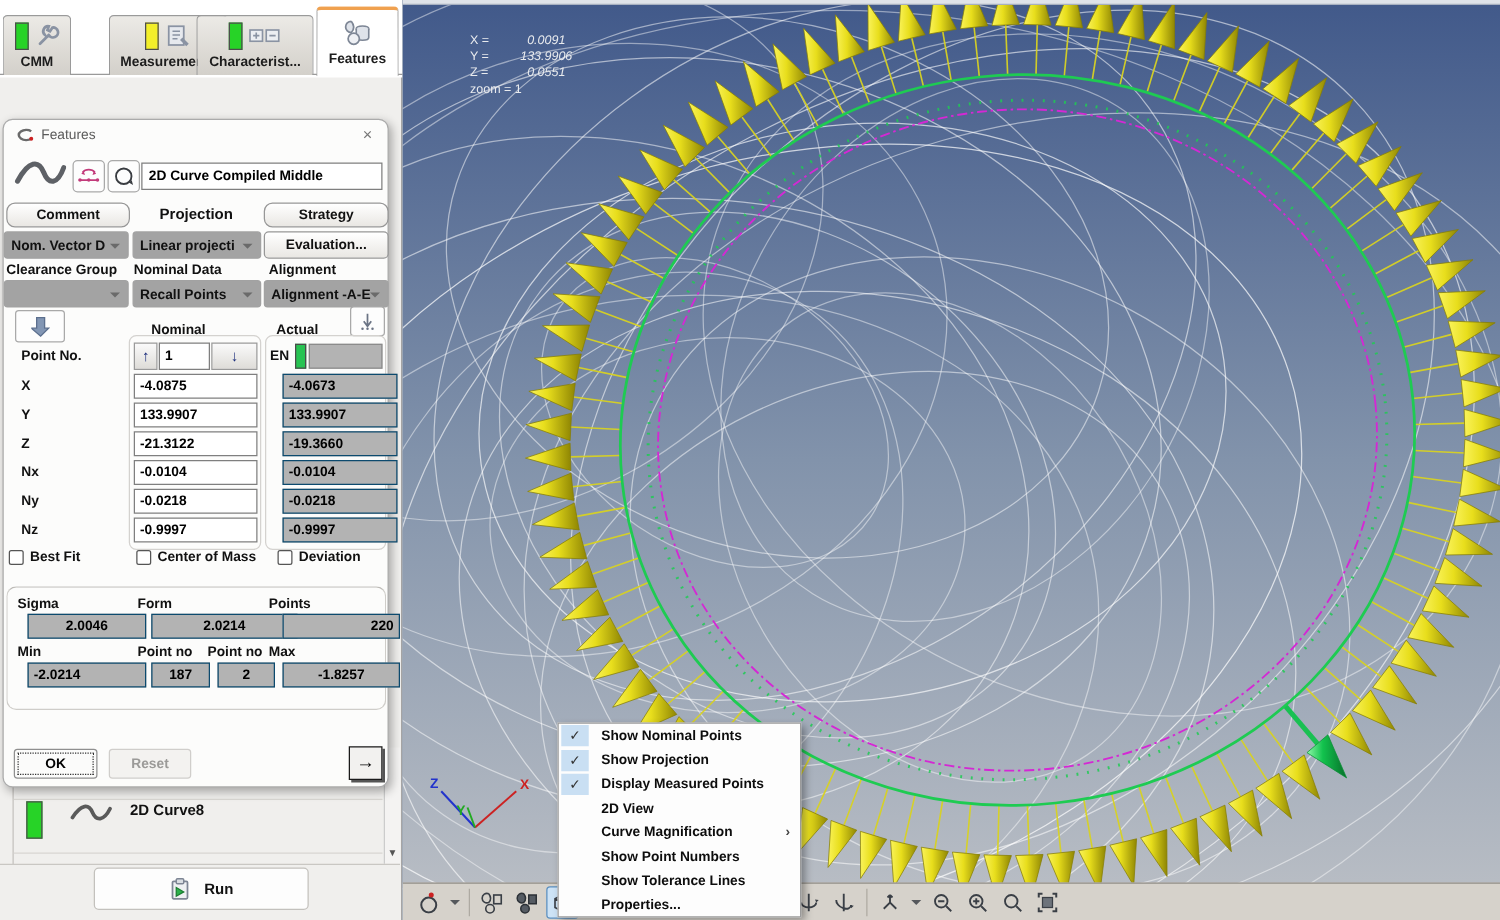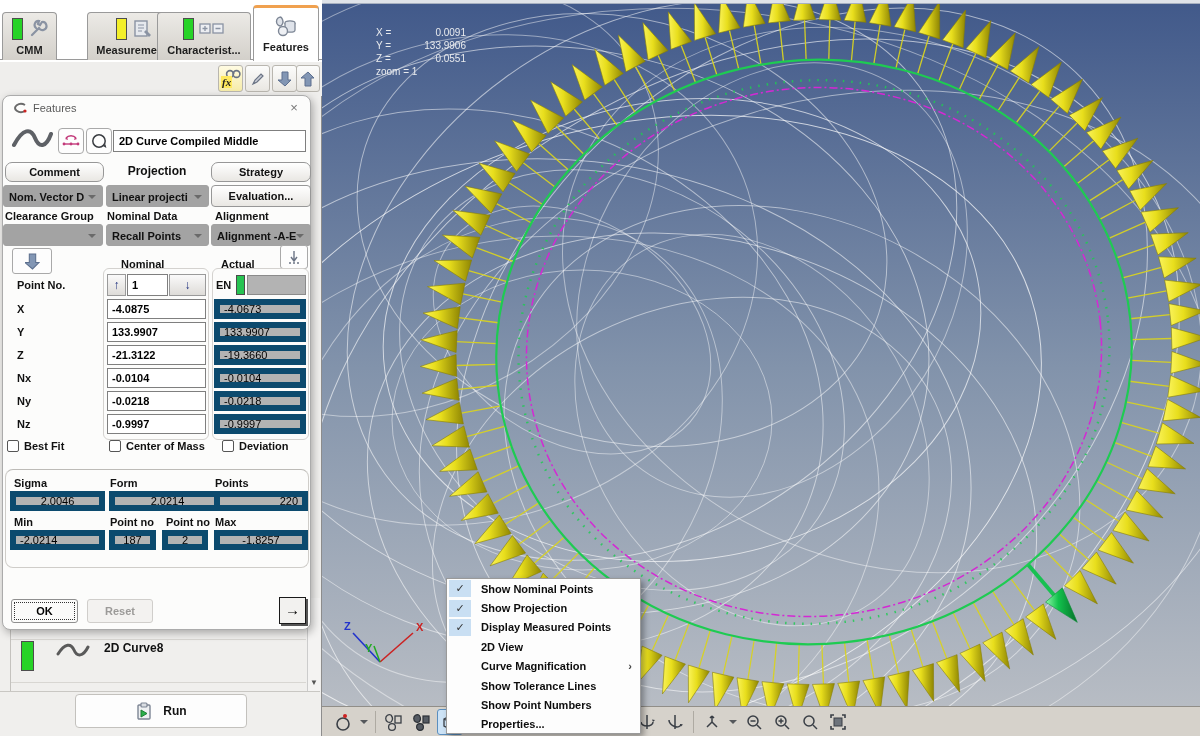--- a/index.html
+++ b/index.html
@@ -42,38 +42,38 @@
   .dlg-title .t { margin-left:6px; }
   .dlg-close { position:absolute; right:8px; top:4px; width:16px; height:16px; text-align:center; line-height:16px; color:#777; font-size:13px; cursor:pointer; }
   .bigcurve { position:absolute; left:8px; top:30px; }
   .sqbtn { position:absolute; width:26px; height:26px; background:#fdfdfd; border:1px solid #a9a9a9; border-radius:4px; display:flex; align-items:center; justify-content:center; cursor:pointer; }
   .name-field { position:absolute; left:110px; top:34px; width:193px; height:22px; border:1px solid #7f7f7f; background:#fff; font-size:11px; font-weight:bold; padding:0 5px; font-family:inherit; }
   .btn3d { background:linear-gradient(#ffffff,#e9e7e3); border:1px solid #979797; border-radius:7px; font-size:11px; font-weight:bold; color:#111; text-align:center; cursor:pointer; font-family:inherit; }
   .plainlabel { font-size:11px; font-weight:bold; color:#111; }
   .dd { position:absolute; height:22px; background:#a3a3a3; border:1px solid #a2a2a2; border-radius:3px; font-size:11px; font-weight:bold; color:#111; display:flex; align-items:flex-end; padding:3px 5px; cursor:pointer; }
   .dd::after { content:""; position:absolute; right:6px; top:9px; border-left:4px solid transparent; border-right:4px solid transparent; border-top:4px solid #6a6a6a; }
   .inbox { background:#fff; border:1px solid #7f7f7f; font-size:11px; font-weight:bold; color:#000; display:flex; align-items:center; padding:0 4px; }
-  .robox { background:#b3b3b3; border:6px solid #0c4a6e; font-size:11px; font-weight:normal; color:#000; display:flex; align-items:center; padding:0 4px; }
+  .robox { background:#b3b3b3; border:1px solid #0c4a6e; font-size:11px; font-weight:bold; color:#000; display:flex; align-items:center; padding:0 4px;margin-left:12px; }
   .grpframe { position:absolute; border:1px solid #d4d2cf; border-radius:6px; }
   .spinbtn { background:linear-gradient(#fafafa,#dedcd8); border:1px solid #9a9a9a; color:#1b2d7c; font-weight:bold; text-align:center; cursor:pointer; font-size:12px; line-height:20px; }
   .cbrow { position:absolute; display:flex; align-items:center; gap:5px; }
   .cbox { width:12px; height:12px; border:1px solid #555; border-radius:2px; background:#fff; cursor:pointer; }
   .statsbox { position:absolute; left:2px; top:373px; width:304px; height:99px; border:1px solid #cfcdc9; border-radius:8px; border-top:1px solid #bdbbb7; }
   .okbtn { position:absolute; left:8px; top:503px; width:67px; height:24px; background:#fbfbfa; border:1px solid #8f8f8f; border-radius:3px; outline:1px dotted #333; outline-offset:-4px; font-size:11px; font-weight:bold; cursor:pointer; font-family:inherit; }
   .resetbtn { position:absolute; left:84px; top:503px; width:66px; height:24px; background:#f3f2f0; border:1px solid #d0cecb; border-radius:3px; font-size:11px; font-weight:bold; color:#9b9a98; font-family:inherit; }
   .nextbtn { position:absolute; left:276px; top:501px; width:27px; height:27px; background:#f2f1ef; border:1.5px solid #1a1a1a; box-shadow:2px 2px 0 #555; font-size:15px; font-weight:bold; text-align:center; line-height:24px; cursor:pointer; }
 
   
   .viewport { position:absolute; left:322px; top:0; width:878px; height:736px; overflow:hidden; background:#8293ab; }
   .viewport svg.scene { position:absolute; left:0; top:0; }
   .topstrip { position:absolute; left:0; top:0; width:878px; height:4px; background:#dfe3e9; border-bottom:1px solid #a7b0c0; z-index:2; }
   .readout { position:absolute; left:54px; top:26px; color:#e9ebee; font-size:10px; line-height:13px; z-index:2; }
   .readout .ln { display:flex; }
   .readout .ll { width:32px; }
-  .readout .lv { width:58px; text-align:right; }
+  .readout .lv { width:58px; text-align:center;font-style:italic; }
 
   .vtoolbar { position:absolute; left:0; bottom:0; width:878px; height:30px; background:#d6d2cb; border-top:1px solid #918e88; display:flex; align-items:center; z-index:5; }
   .vtb { width:26px; height:26px; margin:0 1px; border:1px solid transparent; border-radius:3px; display:flex; align-items:center; justify-content:center; cursor:pointer; flex:0 0 auto; }
   .vtb.pressed { background:#cde3f6; border-color:#5a8fc0; }
   .vtb-chev { width:14px; height:26px; display:flex; align-items:center; justify-content:center; cursor:pointer; flex:0 0 auto; }
   .vtb-chev::after { content:""; border-left:4px solid transparent; border-right:4px solid transparent; border-top:4px solid #55585c; }
   .vsep { width:1px; height:22px; background:#aeaaa2; margin:0 4px; flex:0 0 auto; }
 
   
   .ctxmenu { position:absolute; left:446px; top:578px; width:195px; height:156px; background:#fdfdfd; border:1px solid #9a9a9a; box-shadow:3px 3px 6px rgba(0,0,0,.35); z-index:30; }
@@ -135,47 +135,20 @@
               <path d="M8 3 q4 5 0 9 a4.5 4.5 0 1 1 0-9" fill="#dfe3ea" stroke="#7e8796" stroke-width="1.4"></path>
               <ellipse cx="17" cy="9" rx="5" ry="2.2" fill="#dfe3ea" stroke="#7e8796" stroke-width="1.3"></ellipse>
               <path d="M12 9 v7 a5 2.2 0 0 0 10 0 v-7" fill="#dfe3ea" stroke="#7e8796" stroke-width="1.3"></path>
               <circle cx="10" cy="17" r="4.5" fill="#eef0f4" stroke="#7e8796" stroke-width="1.4"></circle>
             </svg>
         </div>
         <div class="lbl">Features</div>
       </div>
     </div>
 
-    <div class="toolrow">
-      <div class="minibtn" style="left:218px;background:linear-gradient(#fffbe2,#f6eca9);">
-        <svg width="16" height="12" viewBox="0 0 16 12" style="position:absolute;right:1px;top:2px;">
-            <circle cx="5" cy="6" r="3.4" fill="none" stroke="#6b7florida485" stroke-width="1.6"></circle>
-            <circle cx="5" cy="6" r="3.4" fill="none" stroke="#6b7485" stroke-width="1.6"></circle>
-            <circle cx="11.5" cy="6" r="3.4" fill="none" stroke="#6b7485" stroke-width="1.6"></circle>
-            <path d="M8 5h1.5" stroke="#6b7485" stroke-width="1.4"></path>
-          </svg>
-        <span class="fxtext">fx</span>
-      </div>
-      <div class="minibtn" style="left:245px;">
-        <svg width="16" height="16" viewBox="0 0 16 16">
-            <path d="M3 13 L5 9 L11 3 L13 5 L7 11 Z" fill="#c9cdd6" stroke="#6b7485" stroke-width="1.2"></path>
-            <path d="M3 13 l2-1 -1-1 z" fill="#6b7485"></path>
-          </svg>
-      </div>
-      <div class="minibtn" style="left:272px;">
-        <svg width="14" height="16" viewBox="0 0 14 16">
-            <path d="M4 1 h6 v8 h3 L7 15 L0 9 h4 z" fill="#8296b4" stroke="#5c6f8e" stroke-width="1"></path>
-          </svg>
-      </div>
-      <div class="minibtn" style="left:296px;width:24px;">
-        <svg width="14" height="16" viewBox="0 0 14 16">
-            <path d="M4 15 h6 V7 h3 L7 1 L0 7 h4 z" fill="#8296b4" stroke="#5c6f8e" stroke-width="1"></path>
-          </svg>
-      </div>
-    </div>
 
     <div class="feat-list">
       <div class="vline"></div>
       <div class="feat-row" style="top:0;">
         <span class="statusbar green"></span>
         <svg class="glyph" width="34" height="18" viewBox="0 0 34 18">
             <path d="M2 13 C9 2, 15 2, 18 9 C21 16, 27 16, 32 6" fill="none" stroke="#5a5a5a" stroke-width="3" stroke-linecap="round"></path>
           </svg>
         <span class="flabel">2D Curve7</span>
       </div>
@@ -698,29 +671,29 @@
       <span class="gut">
           <span class="chk">✓</span>
         </span>
       <span class="mtext">Curve Magnification</span>
       <span class="marrow">›</span>
     </div>
     <div class="mi">
       <span class="gut">
           <span class="chk">✓</span>
         </span>
+      <span class="mtext">Show Point Numbers</span>
+    </div>
+    <div class="mi">
+      <span class="gut">
+          <span class="chk">✓</span>
+        </span>
       <span class="mtext">Show Tolerance Lines</span>
     </div>
     <div class="mi">
       <span class="gut">
           <span class="chk">✓</span>
         </span>
-      <span class="mtext">Show Point Numbers</span>
-    </div>
-    <div class="mi">
-      <span class="gut">
-          <span class="chk">✓</span>
-        </span>
       <span class="mtext">Properties...</span>
     </div>
   </div>
 
 </div>
 
 </body></html>

